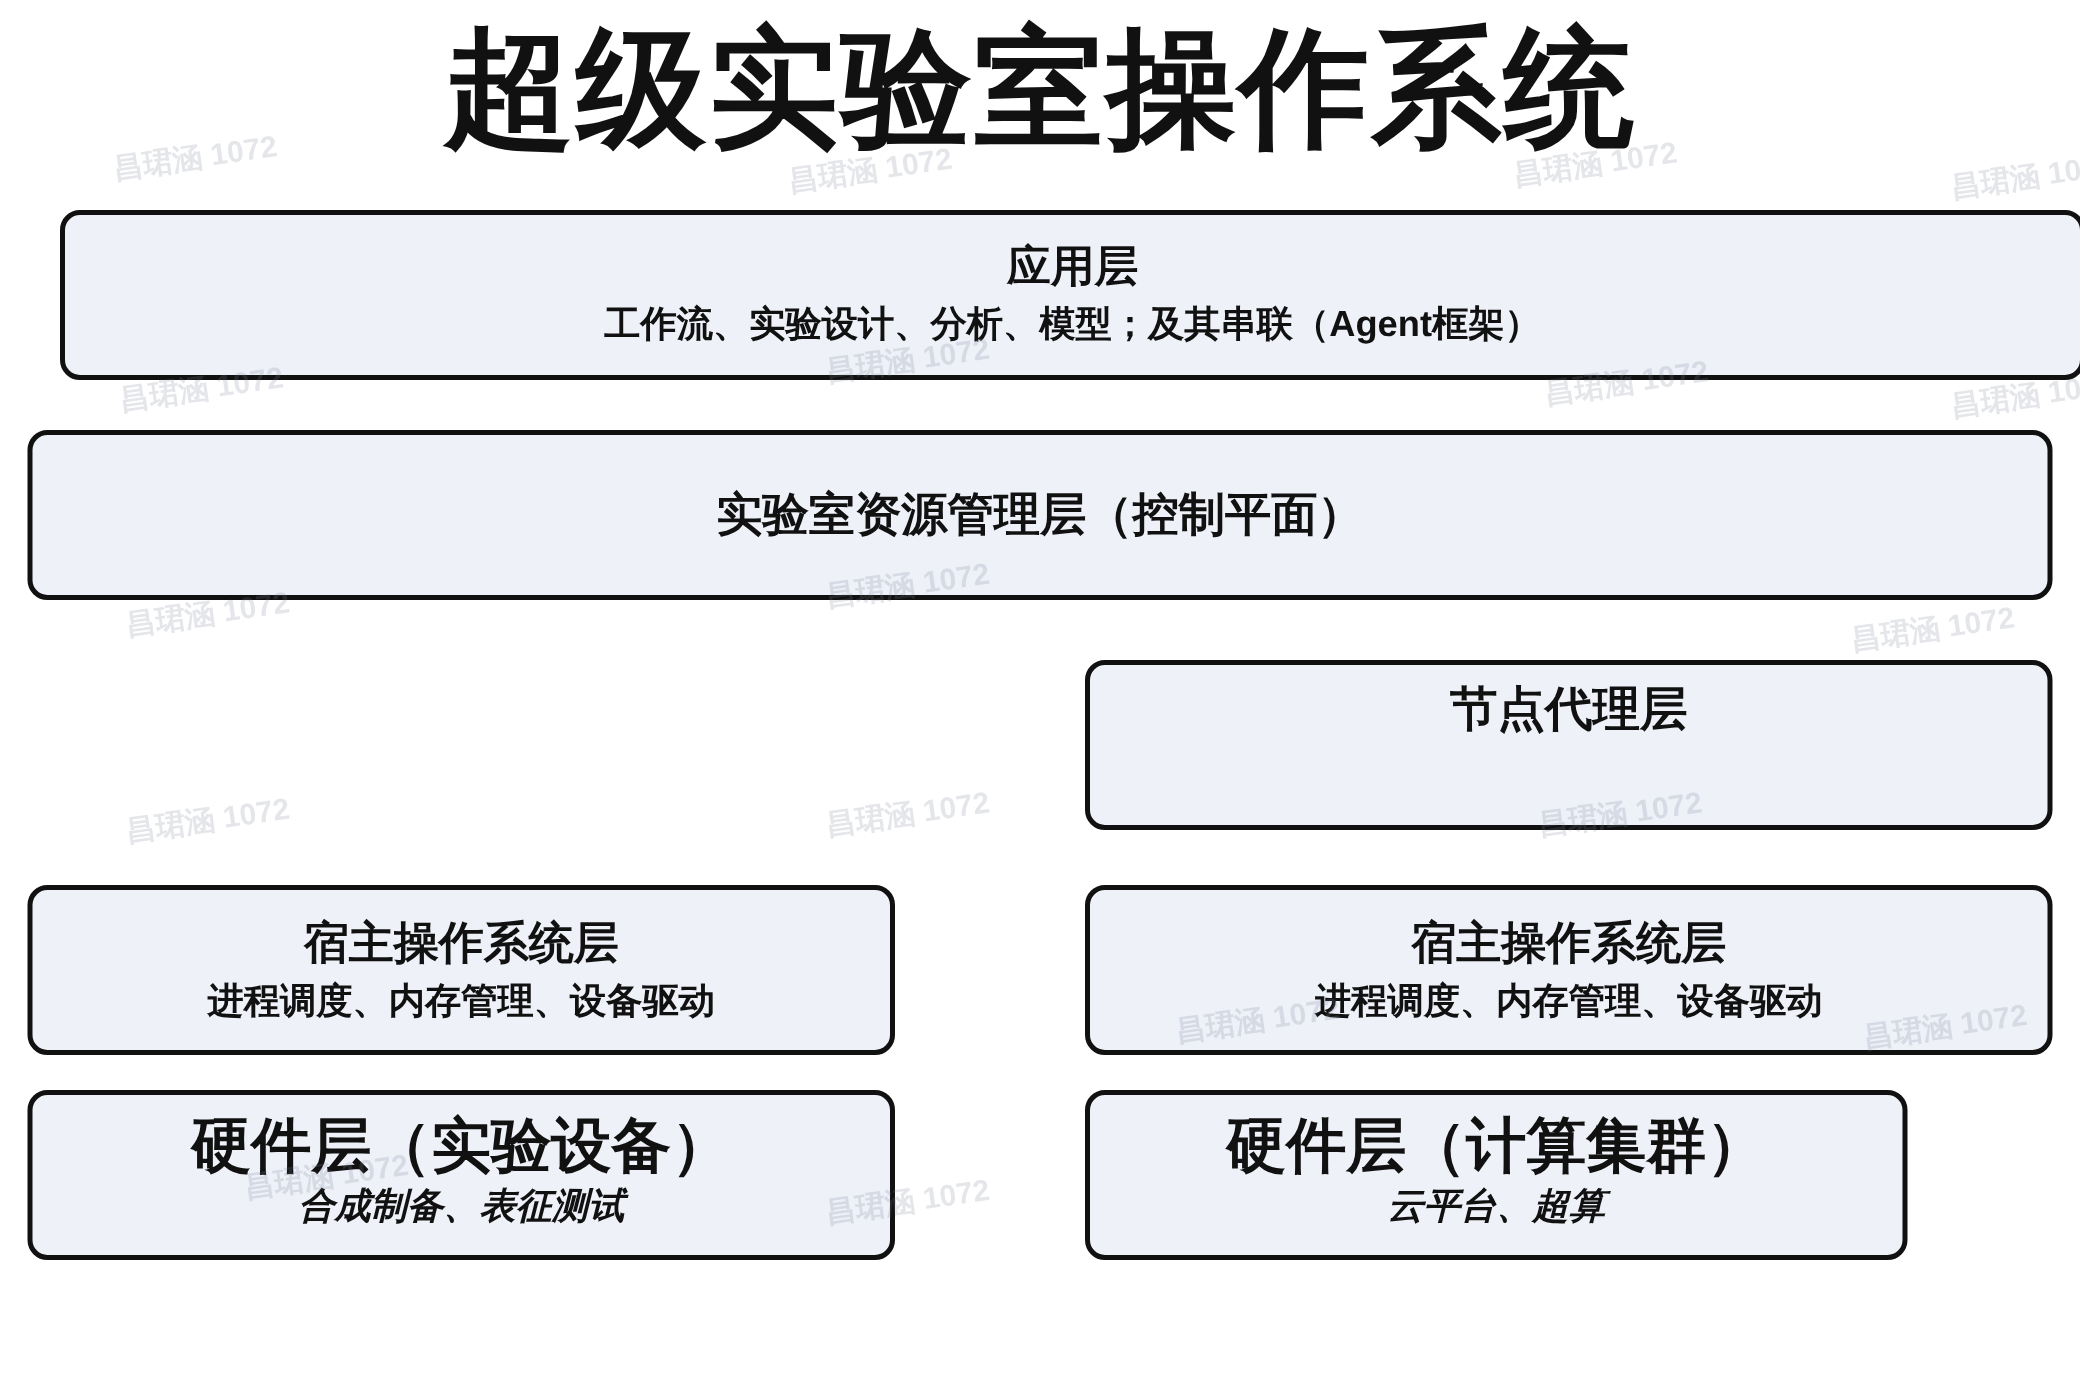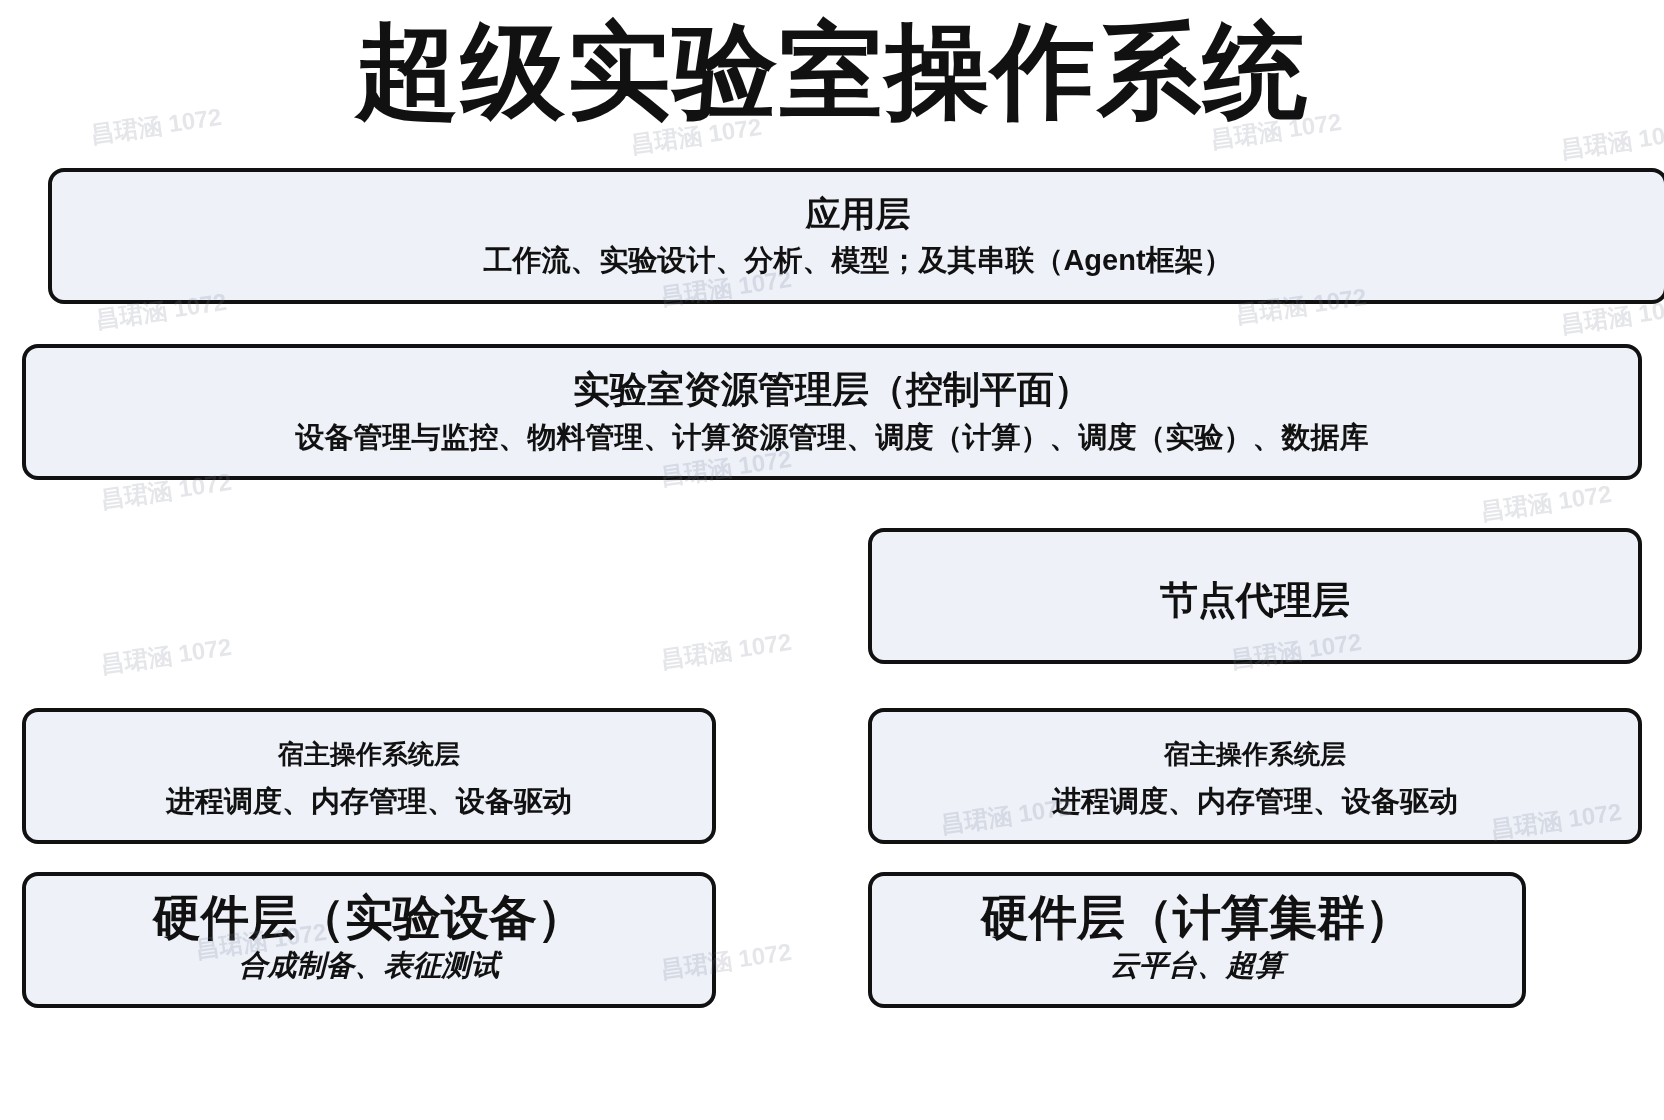--- a/index.html
+++ b/index.html
@@ -93,21 +93,21 @@
     padding-top: 26px;
   }
   #box-hw-abs .layer-title { font-size: 38px; line-height: 52px; }
 
   #box-node {
     left: 868px;
     top: 528px;
     width: 774px;
     height: 136px;
     justify-content: flex-start;
-    padding-top: 42px;
+    padding-top: 10px;
   }
   #box-node .layer-title { font-size: 38px; line-height: 52px; }
 
   
   #box-host-left {
     left: 22px;
     top: 708px;
     width: 694px;
     height: 136px;
     justify-content: center;
@@ -115,21 +115,21 @@
   }
   #box-host-right {
     left: 868px;
     top: 708px;
     width: 774px;
     height: 136px;
     justify-content: center;
     padding-top: 0;
   }
   #box-host-left .layer-title,
-  #box-host-right .layer-title { font-size: 26px; line-height: 50px; }
+  #box-host-right .layer-title { font-size: 36px; line-height: 50px; }
   #box-host-left .layer-sub,
   #box-host-right .layer-sub { font-size: 29px; line-height: 44px; }
 
   
   #box-dev-left {
     left: 22px;
     top: 872px;
     width: 694px;
     height: 136px;
     justify-content: center;
@@ -167,21 +167,20 @@
 
   <div class="title">超级实验室操作系统</div>
 
   <div class="layer-box" id="box-app">
     <div class="layer-title">应用层</div>
     <div class="layer-sub">工作流、实验设计、分析、模型；及其串联（Agent框架）</div>
   </div>
 
   <div class="layer-box" id="box-res">
     <div class="layer-title">实验室资源管理层（控制平面）</div>
-    <div class="layer-sub">设备管理与监控、物料管理、计算资源管理、调度（计算）、调度（实验）、数据库</div>
   </div>
 
 
   <div class="layer-box" id="box-node">
     <div class="layer-title">节点代理层</div>
   </div>
 
   <div class="layer-box" id="box-host-left">
     <div class="layer-title">宿主操作系统层</div>
     <div class="layer-sub">进程调度、内存管理、设备驱动</div>

